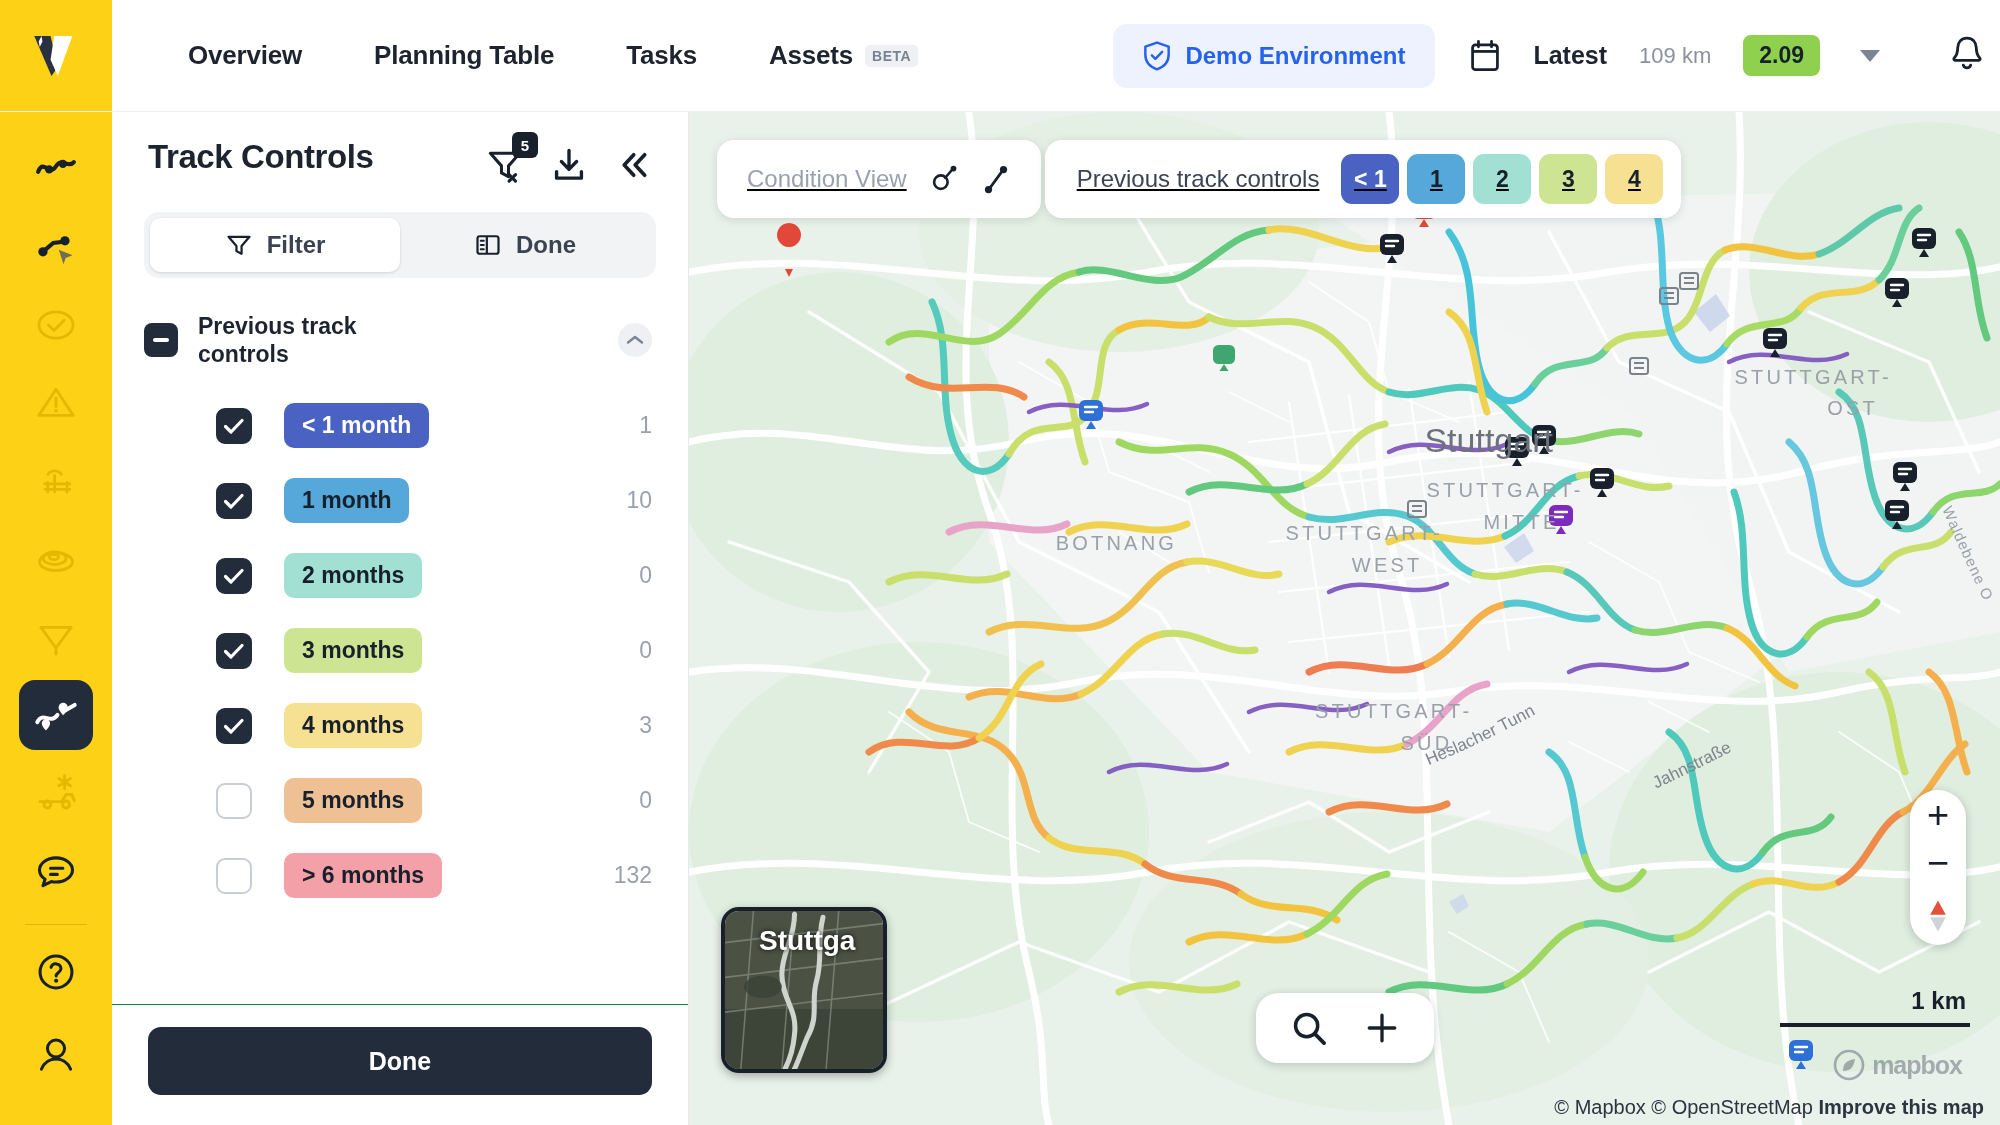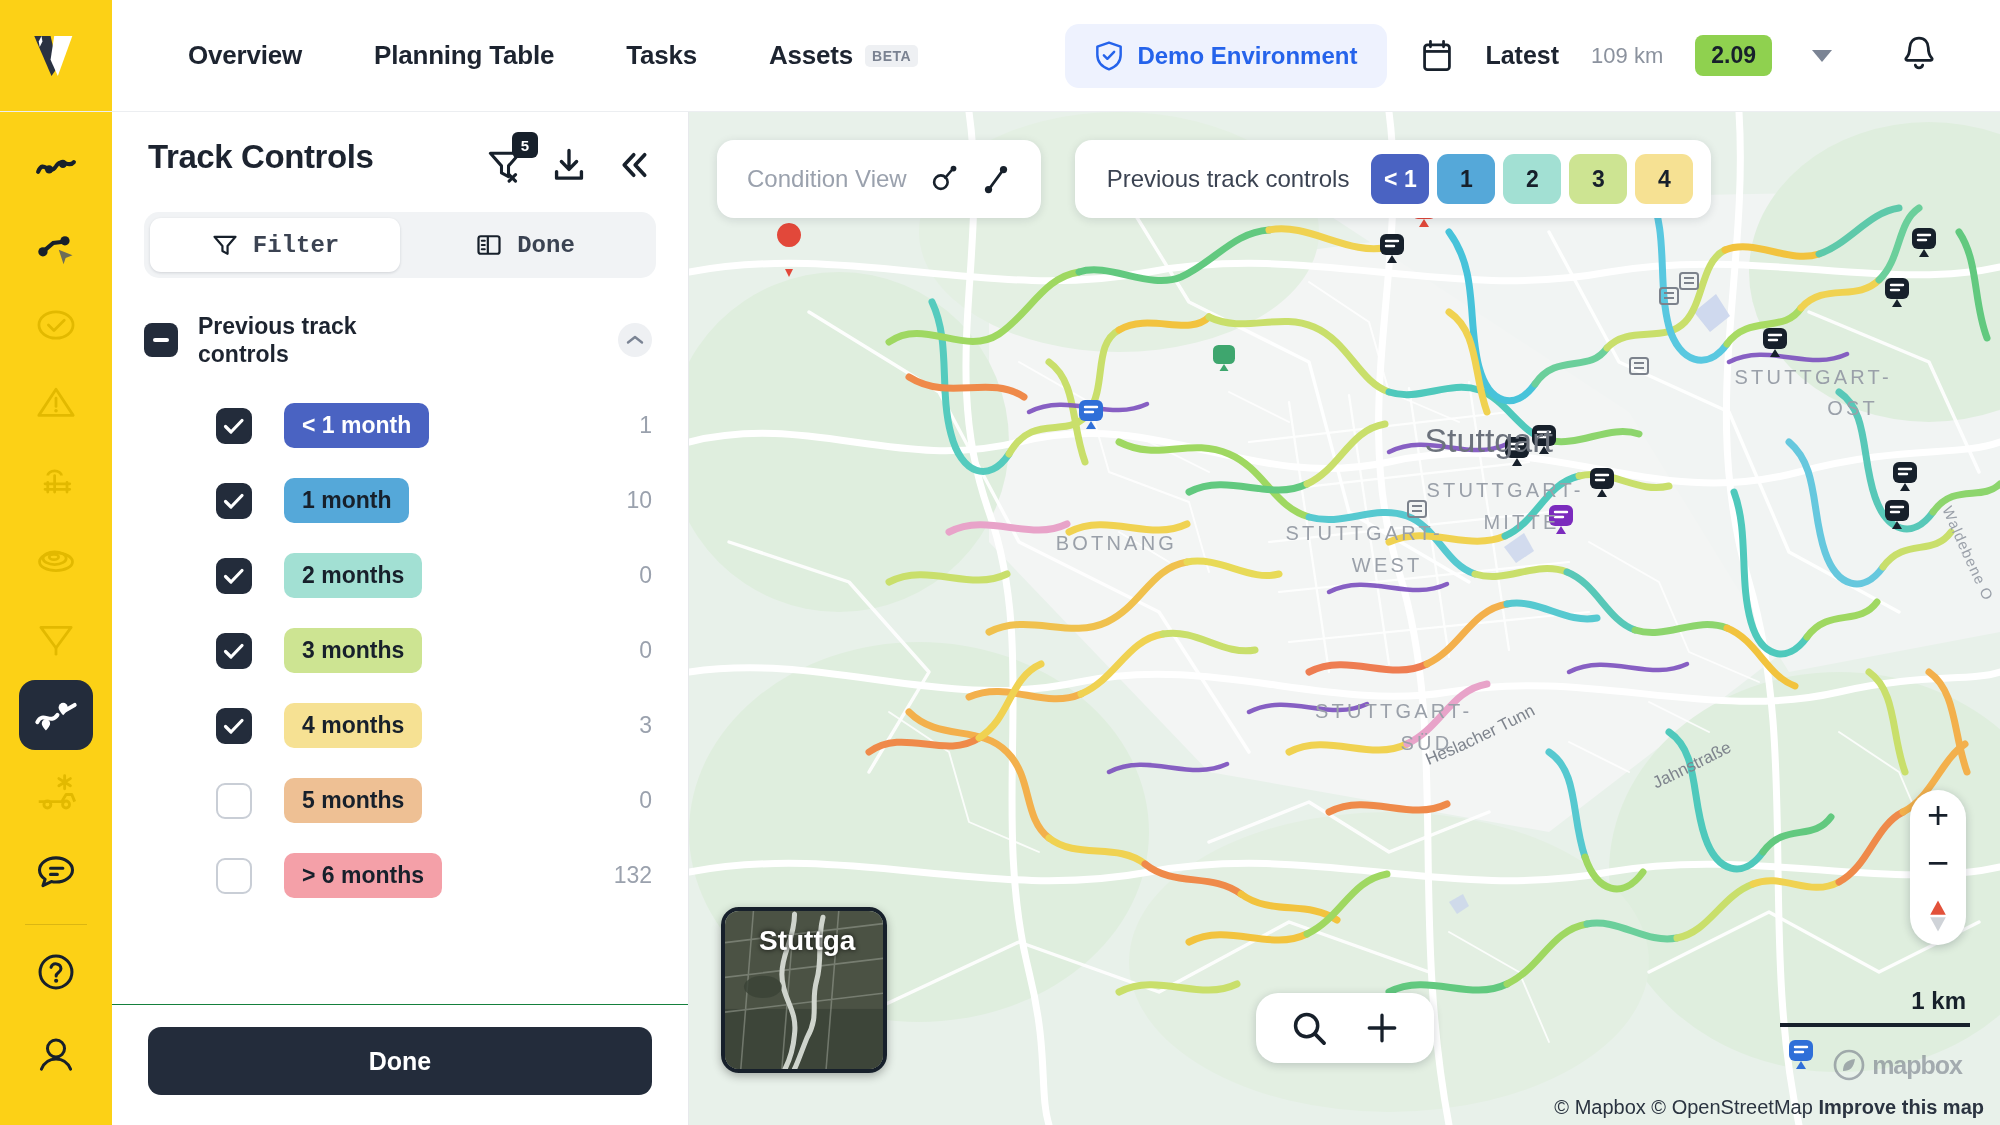--- a/index.html
+++ b/index.html
@@ -22,21 +22,21 @@
   .logo-mark { width: 58px; height: 58px; }
   .nav { display: flex; align-items: center; padding-left: 48px; gap: 16px; }
   .nav-item {
     font-size: 26px; font-weight: 700; color: #1d2430; padding: 0 28px;
     letter-spacing: -0.2px; white-space: nowrap; display: flex; align-items: center; gap: 12px;
   }
   .beta-badge {
     font-size: 14px; font-weight: 700; color: #7a8291; background: #eef0f3;
     border-radius: 5px; padding: 3px 7px; letter-spacing: .5px;
   }
-  .header-right { margin-left: auto; display: flex; align-items: center; padding-right: 64px; gap: 0; }
+  .header-right { margin-left: auto; display: flex; align-items: center; padding-right: 16px; gap: 0; }
   .demo-pill {
     display: flex; align-items: center; gap: 14px; background: #eef2fe;
     border-radius: 14px; padding: 16px 30px; margin-right: 34px;
   }
   .demo-pill span { font-size: 24px; font-weight: 700; color: #2563eb; white-space: nowrap; }
   .latest-group { display: flex; align-items: center; gap: 32px; margin-right: 26px; }
   .latest-label { font-size: 25px; font-weight: 700; color: #1d2430; }
   .latest-dist { font-size: 22px; color: #8b929e; }
   .score-badge {
     background: #8fd14f; color: #17202b; font-weight: 700; font-size: 23px;
@@ -79,21 +79,21 @@
     font-size: 15px; font-weight: 700; border-radius: 6px; min-width: 26px; height: 26px;
     display: flex; align-items: center; justify-content: center; padding: 0 5px;
   }
 
   .seg-wrap {
     margin: 24px 32px 0 32px; background: #f1f3f5; border-radius: 15px;
     display: flex; padding: 6px; height: 66px;
   }
   .seg {
     flex: 1 1 0; display: flex; align-items: center; justify-content: center; gap: 14px;
-    font-size: 24px; font-weight: 600; color: #3b4352; border-radius: 11px; font-family: Liberation Mono, monospace;
+    font-size: 24px; font-weight: 600; color: #3b4352; border-radius: 11px;
   }
   .seg.active { background: #fff; box-shadow: 0 1px 3px rgba(15,23,42,.14); }
 
   .group-head { display: flex; align-items: center; padding: 34px 36px 4px 32px; gap: 20px; }
   .minus-box {
     width: 34px; height: 34px; border-radius: 8px; background: #232c3b;
     display: flex; align-items: center; justify-content: center; flex: 0 0 34px;
   }
   .minus-box i { display: block; width: 16px; height: 3.5px; background: #fff; border-radius: 2px; }
   .group-label { font-size: 23px; font-weight: 700; color: #1d2430; line-height: 1.22; max-width: 230px; }
@@ -119,21 +119,21 @@
   .panel-foot { padding: 22px 36px 30px 36px; border-top: 1px solid #15803d; background: #fff; }
   .done-btn {
     width: 100%; height: 68px; background: #232c3b; color: #fff; border: none;
     border-radius: 13px; font-size: 25px; font-weight: 700; font-family: inherit;
   }
 
   
   .map { flex: 1 1 auto; position: relative; overflow: hidden; background: #e9f0ea; }
   .map-svg { position: absolute; inset: 0; width: 100%; height: 100%; display: block; }
 
-  .map-top { position: absolute; top: 28px; left: 28px; display: flex; gap: 34px; z-index: 10; }
+  .map-top { position: absolute; top: 28px; left: 28px; display: flex; gap: 4px; z-index: 10; text-decoration: underline; }
   .map-card { background: #fff; border-radius: 17px; box-shadow: 0 2px 10px rgba(15,23,42,.12); display: flex; align-items: center; }
   .cond-card { padding: 18px 30px; gap: 22px; }
   .cond-label { font-size: 24px; color: #9aa1ad; font-weight: 500; }
   .prev-card { padding: 14px 18px 14px 32px; gap: 22px; }
   .prev-label { font-size: 24px; color: #3b4352; font-weight: 500; }
   .pchips { display: flex; gap: 8px; }
   .pchip {
     width: 58px; height: 50px; border-radius: 11px; display: flex; align-items: center;
     justify-content: center; font-size: 23px; font-weight: 700; color: #17202b;
   }

